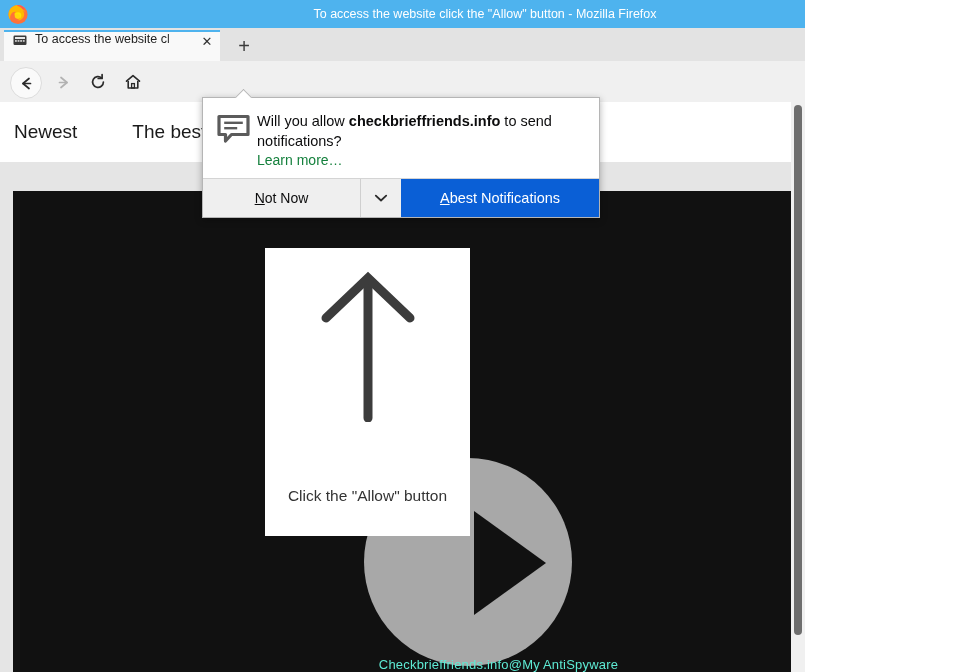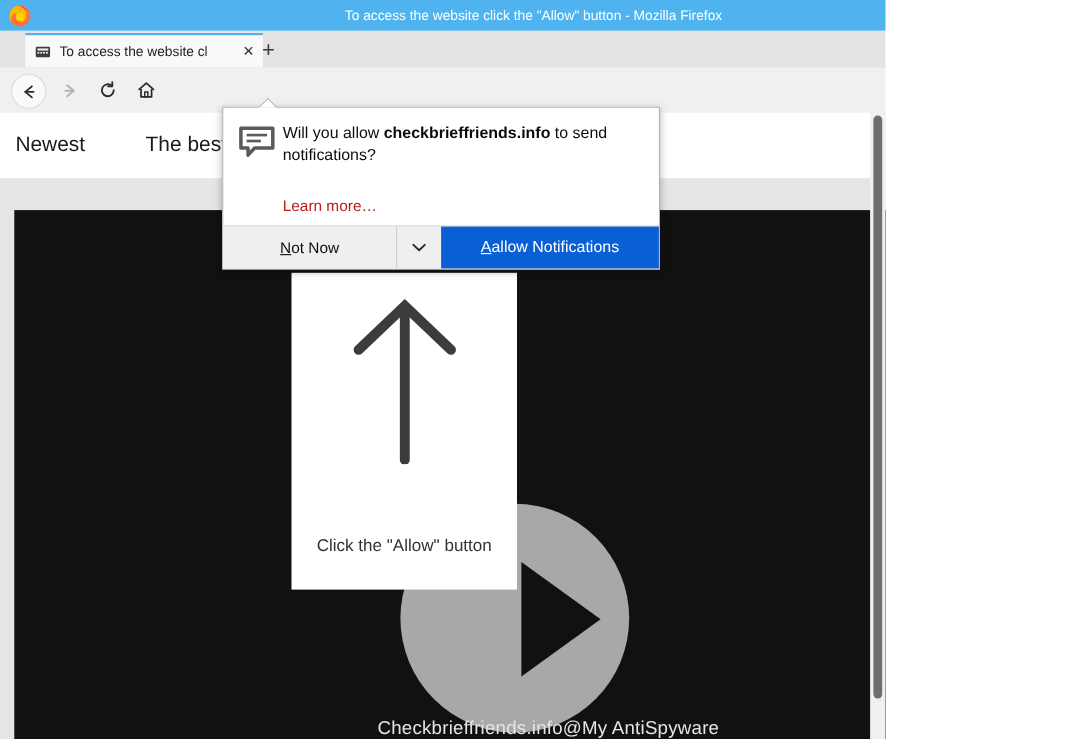--- a/index.html
+++ b/index.html
@@ -72,24 +72,22 @@
     background: #e3e3e3;
     border-bottom: 1px solid #c8c8c8;
   }
   .tab {
     position: absolute;
     left: 4px; top: 2px;
     width: 216px; height: 31px;
     background: #f9f9f9;
     border-top: 2px solid #4eb3ee;
     display: flex;
-    align-items: center;
     padding: 0 4px 0 8px;
     box-sizing: border-box;
-    margin-left: 19px;
   }
   .tab-favicon {
     width: 16px; height: 16px;
     flex: 0 0 16px;
     margin-right: 7px;
   }
   .tab-title {
     flex: 1 1 auto;
     font-size: 12.5px;
     color: #222;
@@ -232,22 +230,22 @@
     color: #333333;
     text-align: center;
     line-height: 1.55;
     padding: 0 8px;
   }
   .watermark {
     position: absolute;
     left: 0; right: 0;
     bottom: 0px;
     text-align: center;
-    font-size: 17px;
-    color: #e5e5e5;
+    font-size: 13px;
+    color: #5eead4;
     letter-spacing: 0.2px;
     padding-left: 28px;
   }
 
   
   .scrollbar {
     position: absolute;
     right: 0; top: 102px;
     width: 14px; height: 570px;
     background: #f0f0f0;
@@ -297,24 +295,24 @@
   }
   .popup-txtwrap { flex: 1 1 auto; padding-left: 4px; }
   .popup-question {
     font-size: 14.5px;
     color: #0c0c0d;
     line-height: 1.35;
   }
   .popup-question b { font-weight: bold; }
   .popup-learn {
     display: inline-block;
-    margin-top: 28px;
+    margin-top: 0;
     margin-bottom: 4px;
     font-size: 14px;
-    color: #b91c1c;
+    color: #15803d;
     text-decoration: none;
   }
   .popup-footer {
     display: flex;
     align-items: stretch;
     border-top: 1px solid #d4d4d4;
     height: 38px;
     background: #efefef;
   }
   .btn-notnow {
@@ -547,18 +545,18 @@
           <u>N</u>
           <span>ot Now</span>
         </div>
       <div class="btn-dropdown">
         <svg width="14" height="10" viewBox="0 0 14 10">
             <path d="M1.8 2.6L7 7.5l5.2-4.9" fill="none" stroke="#2b2b2b" stroke-width="1.8" stroke-linecap="round" stroke-linejoin="round"></path>
           </svg>
       </div>
       <div class="btn-allow">
           <u>A</u>
-          <span>allow Notifications</span>
+          <span>best Notifications</span>
         </div>
     </div>
   </div>
 
 </div>
 
 </body></html>

